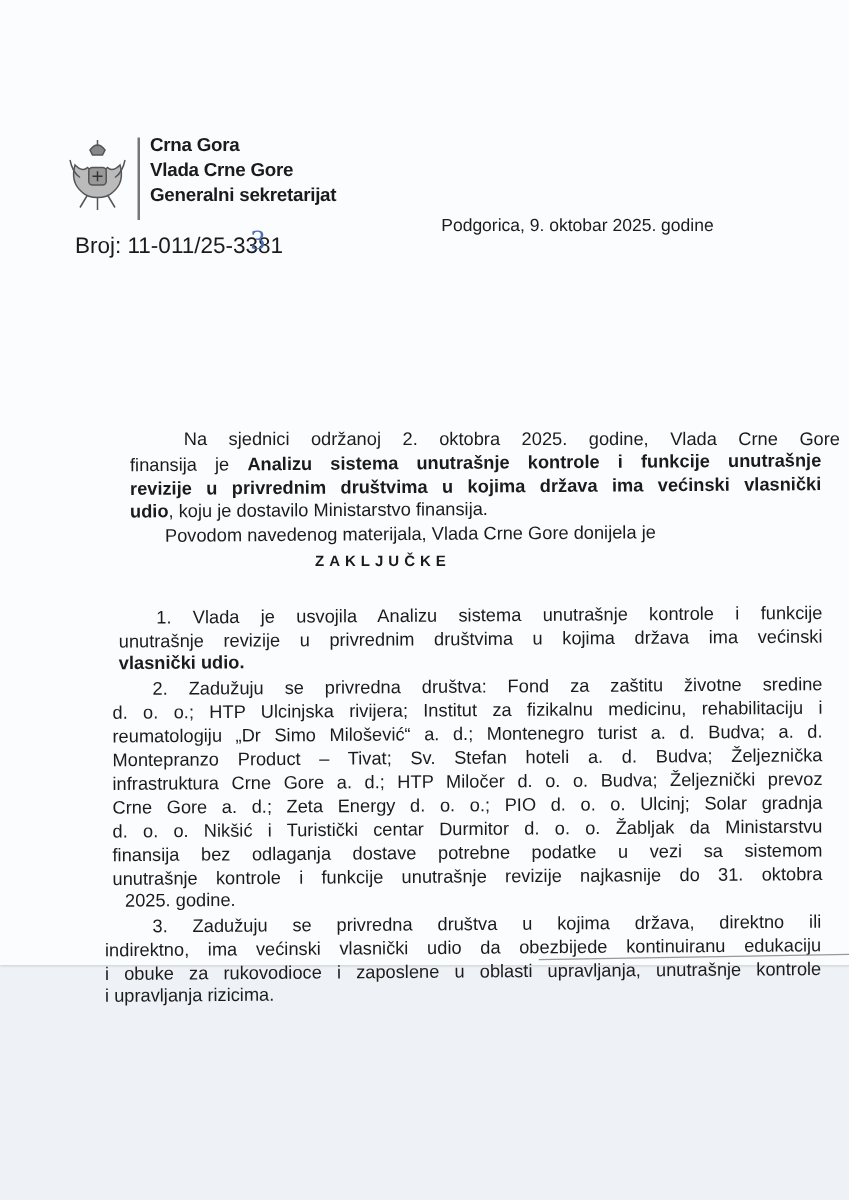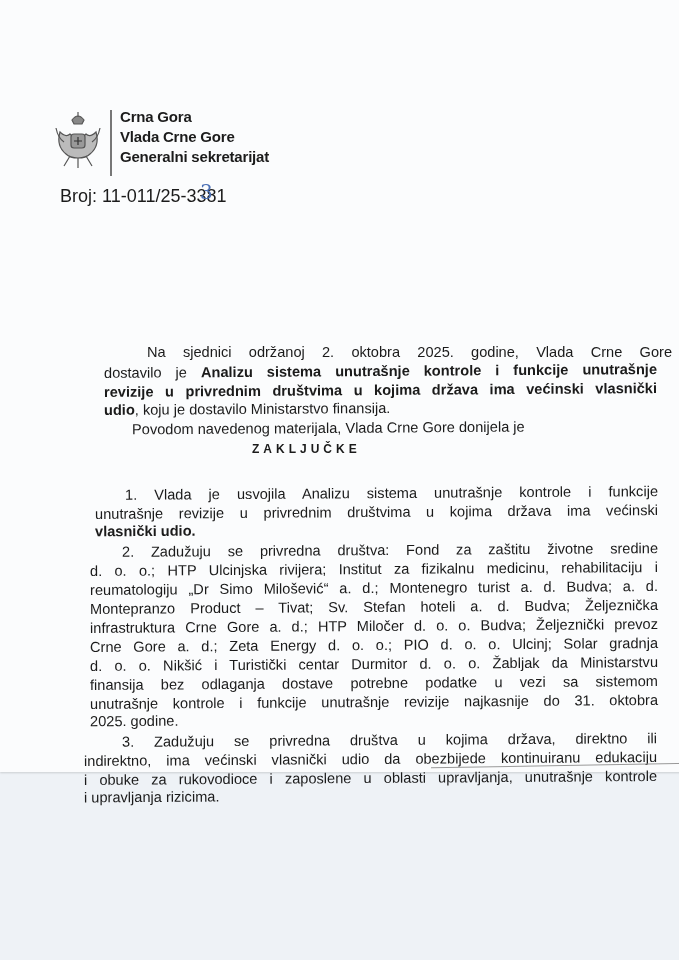--- a/index.html
+++ b/index.html
@@ -54,24 +54,25 @@
     </g>
   </svg>
   <div class="vline"></div>
 
   <div class="hdr hdr1">Crna Gora</div>
   <div class="hdr hdr2">Vlada Crne Gore</div>
   <div class="hdr hdr3">Generalni sekretarijat</div>
 
   <div class="broj">Broj: 11-011/25-3381</div>
   <div class="hand">3</div>
+  <div class="place">Podgorica, 9. oktobar 2025. godine</div>
 
   <div class="text">
     <div class="line j" style="left:132px; top:343px; width:525px;margin-left:15px;">Na sjednici održanoj 2. oktobra 2025. godine, Vlada Crne Gore</div>
-    <div class="line j" style="left:104px; top:362px; width:553px; transform:rotate(-0.4deg);"><span>dostavilo je </span><b>Analizu sistema unutrašnje kontrole i funkcije unutrašnje</b></div>
+    <div class="line j" style="left:104px; top:362px; width:553px; transform:rotate(-0.4deg);"><span>finansija je </span><b>Analizu sistema unutrašnje kontrole i funkcije unutrašnje</b></div>
     <div class="line j" style="left:104px; top:381px; width:553px; transform:rotate(-0.4deg);"><b>revizije u privrednim društvima u kojima država ima većinski vlasnički</b></div>
     <div class="line" style="left:104px; top:400px; transform:rotate(-0.4deg);"><b>udio</b><span>, koju je dostavilo Ministarstvo finansija.</span></div>
     <div class="line" style="left:132px; top:419px; transform:rotate(-0.4deg);">Povodom navedenog materijala, Vlada Crne Gore donijela je</div>
   </div>
 
   <div class="title">ZAKLJUČKE</div>
 
   <div class="text">
     <div class="line j" style="left:125px; top:484px; width:533px; transform:rotate(-0.4deg);">1. Vlada je usvojila Analizu sistema unutrašnje kontrole i funkcije</div>
     <div class="line j" style="left:95px; top:503px; width:563px; transform:rotate(-0.4deg);">unutrašnje revizije u privrednim društvima u kojima država ima većinski</div>
@@ -81,21 +82,21 @@
   <div class="text">
     <div class="line j" style="left:122px; top:541px; width:536px; transform:rotate(-0.4deg);">2. Zadužuju se privredna društva: Fond za zaštitu životne sredine</div>
     <div class="line j" style="left:90px; top:560px; width:568px; transform:rotate(-0.4deg);">d. o. o.; HTP Ulcinjska rivijera; Institut za fizikalnu medicinu, rehabilitaciju i</div>
     <div class="line j" style="left:90px; top:579px; width:568px; transform:rotate(-0.4deg);">reumatologiju „Dr Simo Milošević“ a. d.; Montenegro turist a. d. Budva; a. d.</div>
     <div class="line j" style="left:90px; top:598px; width:568px; transform:rotate(-0.4deg);">Montepranzo Product – Tivat; Sv. Stefan hoteli a. d. Budva; Željeznička</div>
     <div class="line j" style="left:90px; top:617px; width:568px; transform:rotate(-0.4deg);">infrastruktura Crne Gore a. d.; HTP Miločer d. o. o. Budva; Željeznički prevoz</div>
     <div class="line j" style="left:90px; top:636px; width:568px; transform:rotate(-0.4deg);">Crne Gore a. d.; Zeta Energy d. o. o.; PIO d. o. o. Ulcinj; Solar gradnja</div>
     <div class="line j" style="left:90px; top:655px; width:568px; transform:rotate(-0.4deg);">d. o. o. Nikšić i Turistički centar Durmitor d. o. o. Žabljak da Ministarstvu</div>
     <div class="line j" style="left:90px; top:674px; width:568px; transform:rotate(-0.4deg);">finansija bez odlaganja dostave potrebne podatke u vezi sa sistemom</div>
     <div class="line j" style="left:90px; top:693px; width:568px; transform:rotate(-0.4deg);">unutrašnje kontrole i funkcije unutrašnje revizije najkasnije do 31. oktobra</div>
-    <div class="line" style="left:90px; top:712px; transform:rotate(-0.4deg);">2025. godine.</div>
+    <div class="line" style="left:100px; top:712px; transform:rotate(-0.4deg);">2025. godine.</div>
   </div>
 
   <div class="text">
     <div class="line j" style="left:122px; top:731px; width:535px; transform:rotate(-0.4deg);">3. Zadužuju se privredna društva u kojima država, direktno ili</div>
     <div class="line j" style="left:84px; top:750px; width:573px; transform:rotate(-0.4deg);">indirektno, ima većinski vlasnički udio da obezbijede kontinuiranu edukaciju</div>
     <div class="line j" style="left:84px; top:769px; width:573px; transform:rotate(-0.4deg);">i obuke za rukovodioce i zaposlene u oblasti upravljanja, unutrašnje kontrole</div>
     <div class="line" style="left:84px; top:788px; transform:rotate(-0.4deg);">i upravljanja rizicima.</div>
   </div>
 
   <div class="scan-edge"></div>

